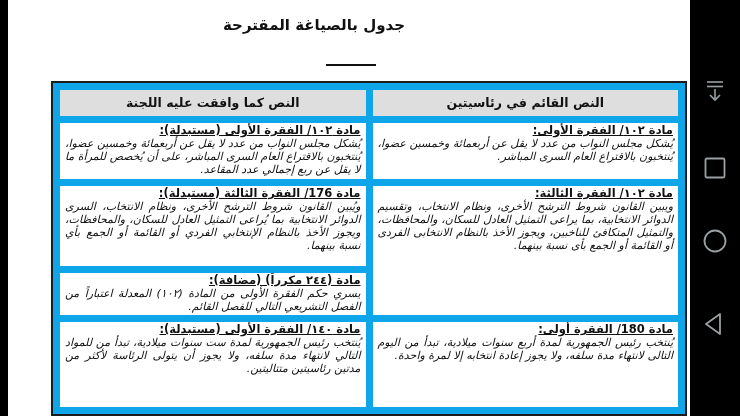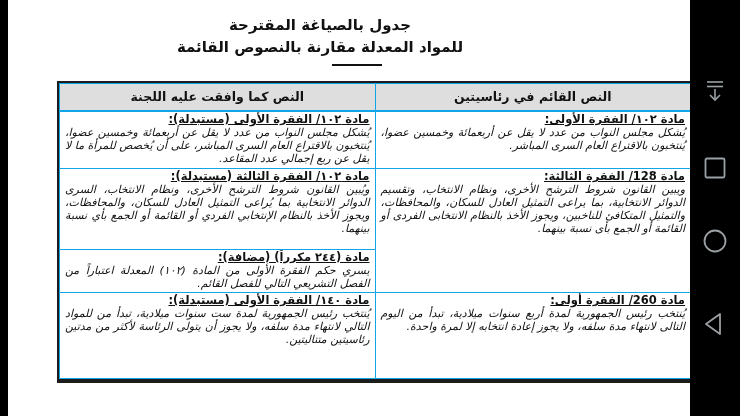--- a/index.html
+++ b/index.html
@@ -4,34 +4,34 @@
 <style>
   html,body{margin:0;padding:0;}
   body{
     width:740px;height:416px;position:relative;overflow:hidden;
     background:#ffffff;
     font-family:"DejaVu Sans", sans-serif;
   }
   
   .left-strip{position:absolute;left:0;top:0;width:8px;height:416px;background:#000;}
   .navbar{position:absolute;right:0;top:0;width:50px;height:416px;background:#000;}
-  .doc{position:absolute;left:20px;top:0;width:682px;height:416px;background:#fff;}
+  .doc{position:absolute;left:14px;top:0;width:682px;height:416px;background:#fff;}
 
   
   .title-wrap{position:absolute;left:30px;top:14px;width:540px;text-align:center;direction:rtl;}
   .title-line{font-size:15px;font-weight:bold;color:#111;line-height:22px;}
   .title-rule{position:absolute;left:312px;top:64px;width:50px;height:2px;background:#111;}
 
   
   .tablewrap{
     position:absolute;left:37px;top:81px;width:632px;
     border:2px solid #1c1c1c;border-bottom-width:4px;background:#fff;
   }
   table.cmp{width:100%;border-collapse:collapse;table-layout:fixed;direction:rtl;}
-  table.cmp th, table.cmp td{border:1px solid #0ea5e9;vertical-align:top;overflow:hidden;}
+  table.cmp th, table.cmp td{border:7px solid #0ea5e9;vertical-align:top;overflow:hidden;}
   table.cmp th{
     background:#dedede;font-size:12.5px;font-weight:bold;text-align:center;
     padding:5px 4px;border-bottom-width:2px;color:#111;height:16px;
   }
   table.cmp td{padding:1px 5px 2px 5px;font-size:11px;line-height:13px;color:#111;}
   tr.r1 td{height:53px;} tr.r2 td{height:77px;} tr.r3 td{height:39px;margin-top:19px;} tr.r4 td{height:82px;}
   .cell-head{font-weight:bold;text-decoration:underline;font-size:11.5px;white-space:nowrap;}
   .cell-body{text-align:justify;font-style:italic;}
 
   
@@ -45,21 +45,20 @@
 </style>
 </head>
 <body>
 
 <div class="left-strip"></div>
 
 <div class="doc">
 
   <div class="title-wrap">
     <div class="title-line">جدول بالصياغة المقترحة</div>
-    <div class="title-line">للمواد المعدلة مقارنة بالنصوص القائمة</div>
   </div>
   <div class="title-rule"></div>
 
   <div class="tablewrap">
     <table class="cmp">
       <colgroup>
           <col style="width:50%">
           <col style="width:50%">
         </colgroup>
       <tbody>
@@ -74,39 +73,39 @@
           <div class="cell-body">يُشكل مجلس النواب من عدد لا يقل عن أربعمائة وخمسين عضوا، يُنتخبون بالاقتراع العام السرى المباشر.</div>
         </td>
         <td>
           <div class="cell-head">مادة ١٠٢/ الفقرة الأولى (مستبدلة):</div>
           <div class="cell-body">يُشكل مجلس النواب من عدد لا يقل عن أربعمائة وخمسين عضوا، يُنتخبون بالاقتراع العام السرى المباشر، على أن يُخصص للمرأة ما لا يقل عن ربع إجمالي عدد المقاعد.</div>
         </td>
       </tr>
 
       <tr class="r2">
         <td rowspan="2">
-          <div class="cell-head">مادة 128/ الفقرة الثالثة:</div>
+          <div class="cell-head">مادة ١٠٢/ الفقرة الثالثة:</div>
           <div class="cell-body">ويبين القانون شروط الترشح الأخرى، ونظام الانتخاب، وتقسيم الدوائر الانتخابية، بما يراعى التمثيل العادل للسكان، والمحافظات، والتمثيل المتكافئ للناخبين، ويجوز الأخذ بالنظام الانتخابى الفردى أو القائمة أو الجمع بأى نسبة بينهما.</div>
         </td>
         <td>
-          <div class="cell-head">مادة ١٠٢/ الفقرة الثالثة (مستبدلة):</div>
+          <div class="cell-head">مادة 176/ الفقرة الثالثة (مستبدلة):</div>
           <div class="cell-body">ويُبين القانون شروط الترشح الأخرى، ونظام الانتخاب، السرى الدوائر الانتخابية بما يُراعى التمثيل العادل للسكان، والمحافظات، ويجوز الأخذ بالنظام الإنتخابي الفردي أو القائمة أو الجمع بأي نسبة بينهما.</div>
         </td>
       </tr>
 
       <tr class="r3">
         <td>
           <div class="cell-head">مادة (٢٤٤ مكرراً) (مضافة):</div>
           <div class="cell-body">يسري حكم الفقرة الأولى من المادة (١٠٢) المعدلة اعتباراً من الفصل التشريعي التالي للفصل القائم.</div>
         </td>
       </tr>
 
       <tr class="r4">
         <td>
-          <div class="cell-head">مادة 260/ الفقرة أولى:</div>
+          <div class="cell-head">مادة 180/ الفقرة أولى:</div>
           <div class="cell-body">يُنتخب رئيس الجمهورية لمدة أربع سنوات ميلادية، تبدأ من اليوم التالى لانتهاء مدة سلفه، ولا يجوز إعادة انتخابه إلا لمرة واحدة.</div>
         </td>
         <td>
           <div class="cell-head">مادة ١٤٠/ الفقرة الأولى (مستبدلة):</div>
           <div class="cell-body">يُنتخب رئيس الجمهورية لمدة ست سنوات ميلادية، تبدأ من للمواد التالي لانتهاء مدة سلفه، ولا يجوز أن يتولى الرئاسة لأكثر من مدتين رئاسيتين متتاليتين.</div>
         </td>
       </tr>
     </tbody>
       </table>
   </div>

